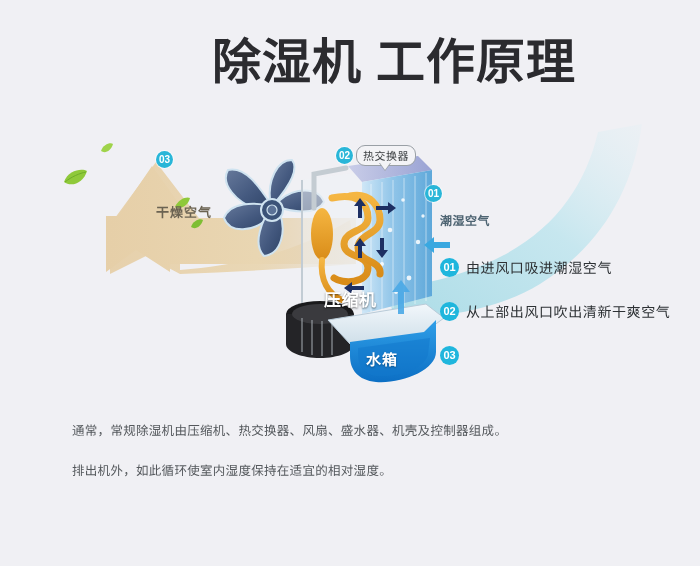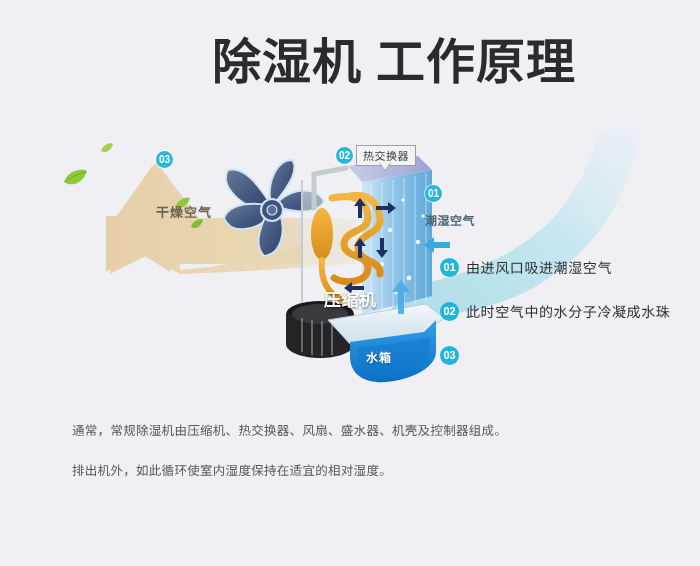--- a/index.html
+++ b/index.html
@@ -63,21 +63,21 @@
 
   .lbl-03{position:absolute;left:112px;top:32px;}
   .txt-dry{
     position:absolute;left:112px;top:84px;
     font-size:13px;color:#6b6352;font-weight:bold;letter-spacing:1px;
   }
   .lbl-02{position:absolute;left:292px;top:27px;}
   .callout{
     display:inline-block;
     border:1px solid #9aa0a6;
-    border-radius:0;
+    border-radius:9px;
     background:#f3f3f6;
     padding:1px 6px 2px 6px;
     font-size:11px;
     color:#3d4043;
     vertical-align:middle;
     margin-left:3px;
     letter-spacing:.5px;
   }
   .callout-tail{
     position:absolute;left:335px;top:45px;
@@ -88,31 +88,31 @@
   }
   .callout-tail:after{
     content:"";position:absolute;left:-5px;top:-8px;
     width:0;height:0;
     border-left:5px solid transparent;
     border-right:5px solid transparent;
     border-top:7px solid #f3f3f6;
   }
   .lbl-01{position:absolute;left:381px;top:66px;}
   .txt-wet{
-    position:absolute;left:381px;top:93px;
+    position:absolute;left:396px;top:93px;
     font-size:12px;color:#4e6472;font-weight:bold;letter-spacing:.5px;
   }
   .txt-comp{
     position:absolute;left:280px;top:168px;
     font-size:17px;color:#ffffff;font-weight:bold;letter-spacing:.5px;
     text-shadow:0 1px 2px rgba(0,0,0,.55);
   }
   .txt-tank{
     position:absolute;left:322px;top:230px;
-    font-size:12px;color:#ffffff;font-weight:bold;letter-spacing:1px;
+    font-size:15px;color:#ffffff;font-weight:bold;letter-spacing:1px;
     text-shadow:0 1px 2px rgba(0,0,0,.35);
   }
 
   
   .steps{position:absolute;left:396px;top:256px;width:300px;}
   .step{
     display:flex;align-items:center;
     height:22px;margin-bottom:22px;
   }
   .step-badge{
@@ -316,21 +316,21 @@
     <div class="txt-tank">水箱</div>
   </div>
 
   <div class="steps">
     <div class="step">
       <span class="step-badge">01</span>
       <span class="step-text">由进风口吸进潮湿空气</span>
     </div>
     <div class="step">
       <span class="step-badge">02</span>
-      <span class="step-text">此时空气中的水分子冷凝成水珠</span>
+      <span class="step-text">从上部出风口吹出清新干爽空气</span>
     </div>
     <div class="step">
       <span class="step-badge">03</span>
     </div>
   </div>
 
   <div class="copy">
     <p class="para">
       <span class="ln">通常，常规除湿机由压缩机、热交换器、风扇、盛水器、机壳及控制器组成。</span>
     </p>

